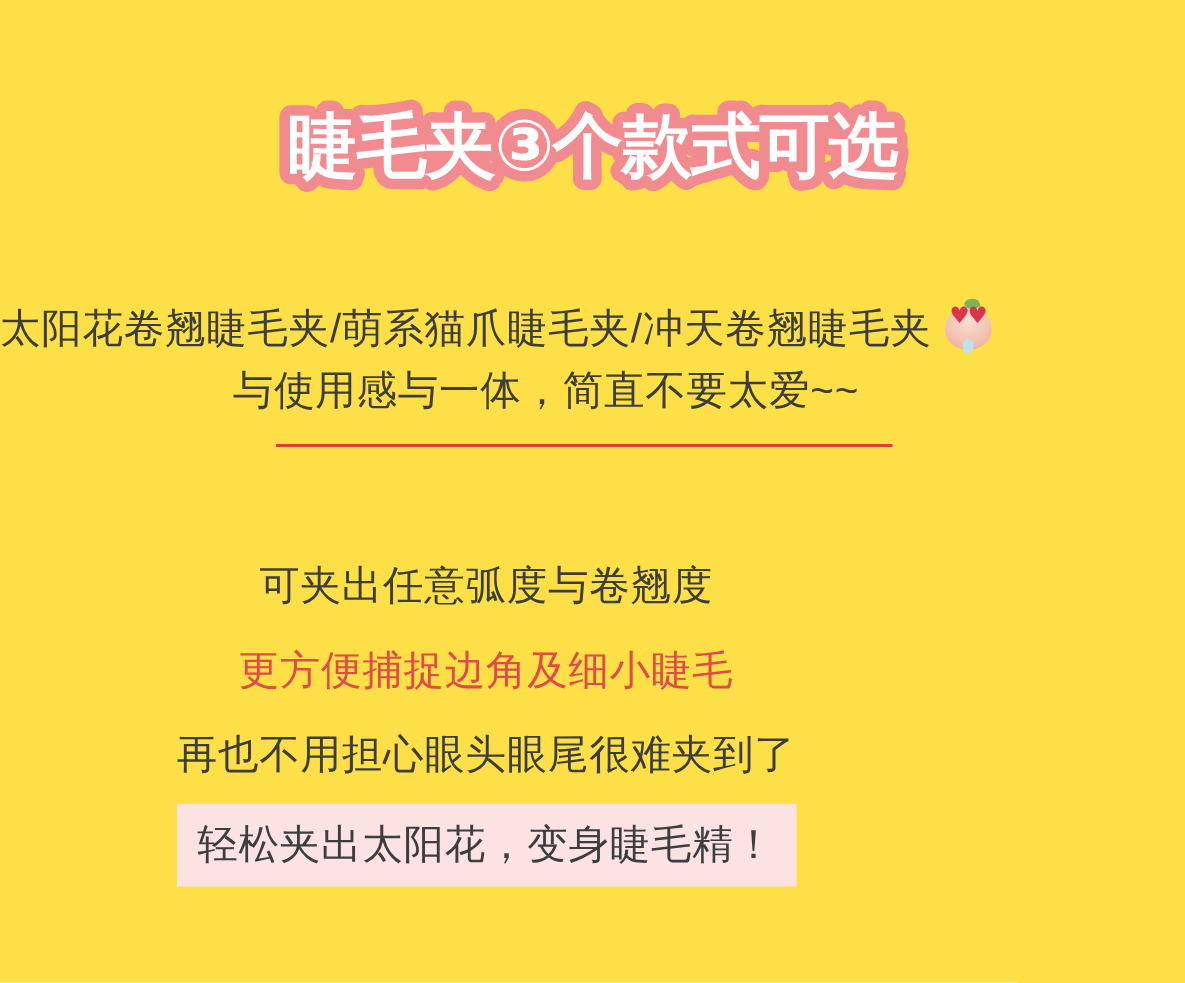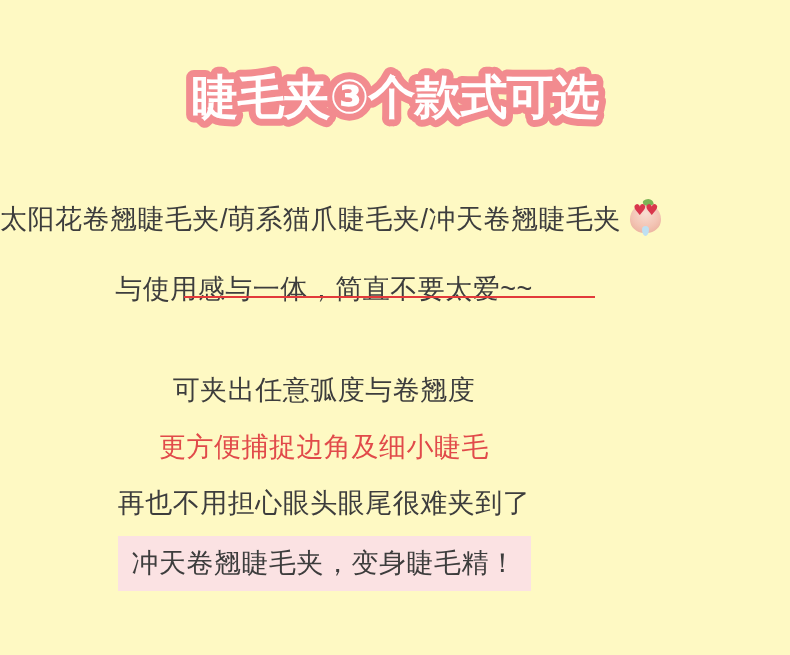--- a/index.html
+++ b/index.html
@@ -2,21 +2,21 @@
 <html><head>
 <meta charset="utf-8">
 <style>
   html, body { margin: 0; padding: 0; }
   body { font-family: "Liberation Sans", "DejaVu Sans", sans-serif; }
 
   .canvas {
     position: relative;
     width: 790px;
     height: 655px;
-    background: #fef9c3;
+    background: #fde047;
     overflow: hidden;
   }
 
   
   .title-wrap {
     position: absolute;
     top: 38px;
     left: 50%;
     transform: translateX(-50%);
   }
@@ -35,21 +35,21 @@
     left: 0;
     width: 648px;
     text-align: center;
     font-size: 27px;
     line-height: 36px;
     color: #3d3d3d;
     letter-spacing: 0.5px;
     white-space: nowrap;
   }
   .line-1 { top: 201px; }
-  .line-2 { top: 271px; }
+  .line-2 { top: 242px; margin-left: 40px; }
   .line-3 { top: 315px; }
   .line-4 { top: 372px; }
   .line-5 { top: 429px; color: #e14a4a; }
   .line-6 { top: 485px; }
   .line-7 { top: 536px; }
 
   .underline-rule {
     position: absolute;
     top: 296px;
     left: 184px;
@@ -133,16 +133,16 @@
 
   <div class="line line-6">
     <span>再也不用担心眼头眼尾很难夹到了</span>
   </div>
 
   <div class="line line-5">
     <span>更方便捕捉边角及细小睫毛</span>
   </div>
 
   <div class="line line-7">
-    <span class="highlight">冲天卷翘睫毛夹，变身睫毛精！</span>
+    <span class="highlight">轻松夹出太阳花，变身睫毛精！</span>
   </div>
 
 </div>
 
 </body></html>

